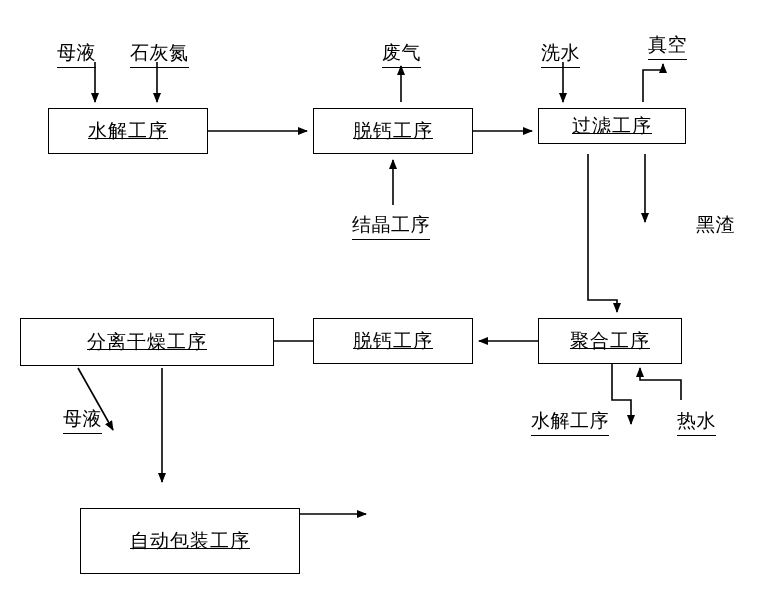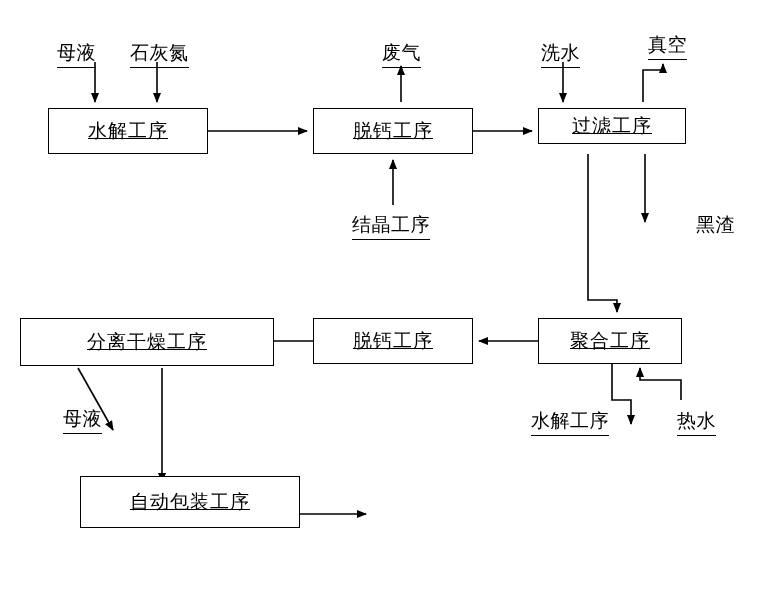--- a/index.html
+++ b/index.html
@@ -147,21 +147,21 @@
   </div>
 
   <div class="box" style="left:313px; top:318px; width:160px; height:46px;">
     <span>脱钙工序</span>
   </div>
 
   <div class="box" style="left:20px; top:318px; width:254px; height:48px;">
     <span>分离干燥工序</span>
   </div>
 
-  <div class="box" style="left:80px; top:476px; width:220px; height:52px;">
+  <div class="box" style="left:80px; top:508px; width:220px; height:66px;">
     <span>自动包装工序</span>
   </div>
 
   <div class="lbl underline" style="left:57px; top:40px;">母液</div>
 
   <div class="lbl underline" style="left:130px; top:40px;">石灰氮</div>
 
   <div class="lbl underline" style="left:382px; top:40px;">废气</div>
 
   <div class="lbl underline" style="left:541px; top:40px;">洗水</div>

